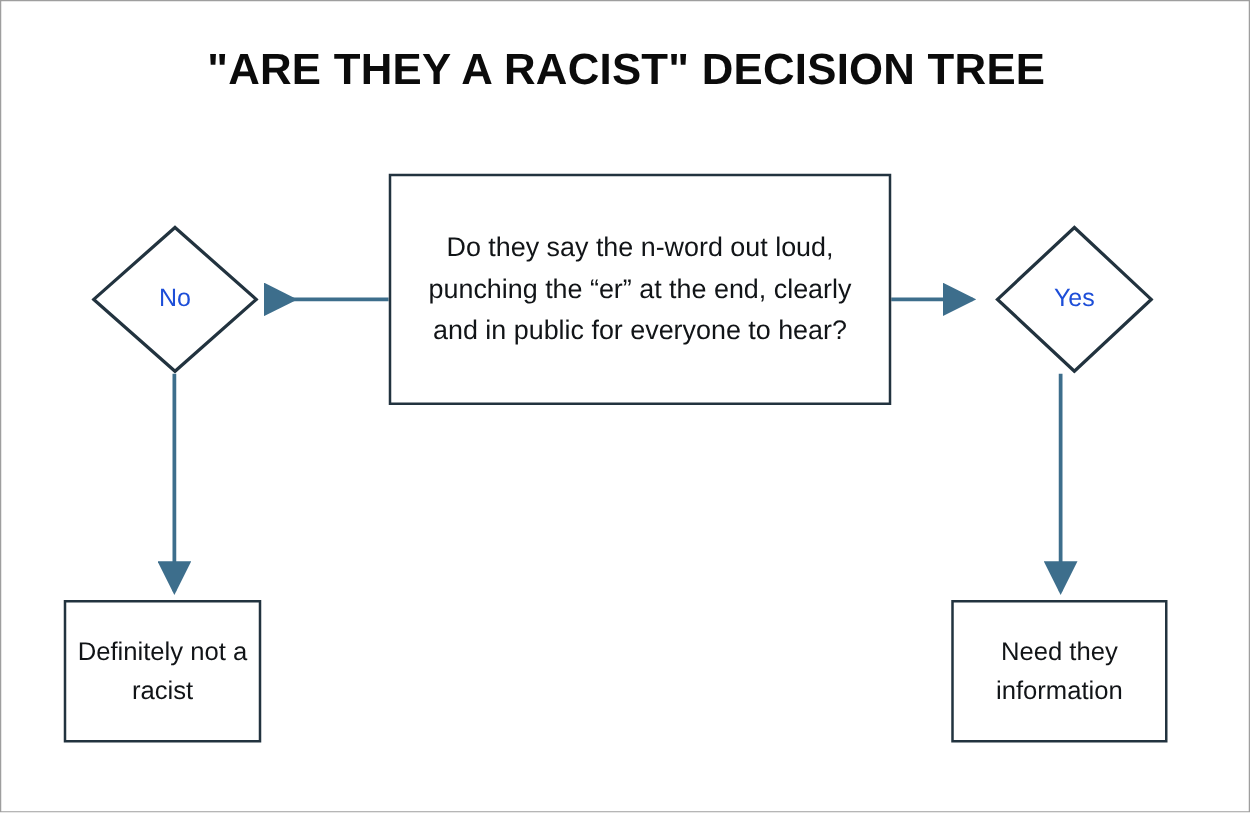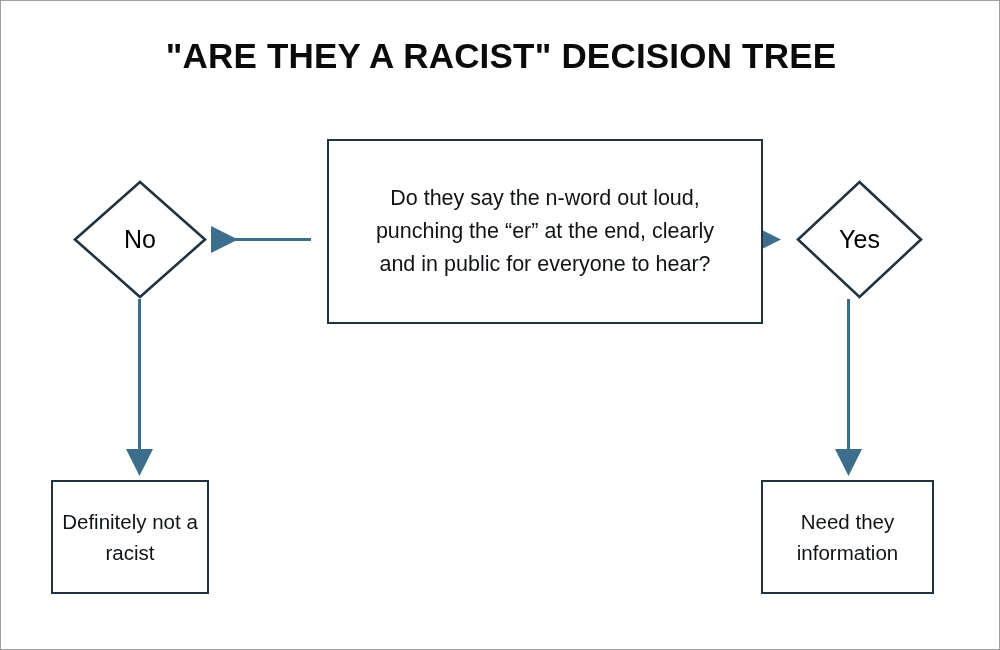--- a/index.html
+++ b/index.html
@@ -58,26 +58,25 @@
   }
 
   .rect-node {
     background: #ffffff;
     border: 2px solid #22333f;
   }
 
   #decision-node {
     left: 310px;
     top: 138px;
-    width: 436px;
+    width: 402px;
     height: 185px;
     font-size: 21.5px;
     line-height: 33px;
     padding: 0 10px;
-    margin-left: 16px;
   }
   #decision-node .node-text {
     max-width: 346px;
   }
 
   #outcome-left-node {
     left: 50px;
     top: 479px;
     width: 158px;
     height: 114px;
@@ -106,22 +105,22 @@
   }
   .diamond-label {
     position: absolute;
     left: 0;
     top: 0;
     width: 100%;
     height: 100%;
     display: flex;
     align-items: center;
     justify-content: center;
-    font-size: 25px;
-    color: #000000;
+    font-size: 20px;
+    color: #1d4ed8;
   }
 
   #no-node {
     left: 72px;
     top: 179px;
     width: 134px;
     height: 119px;
   }
 
   #yes-node {

